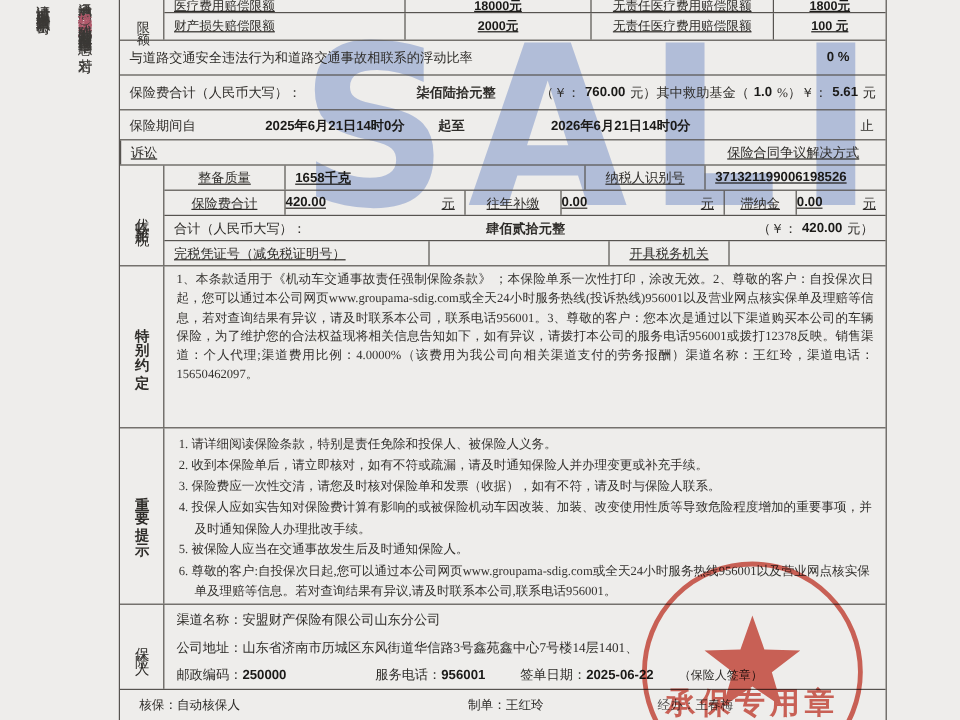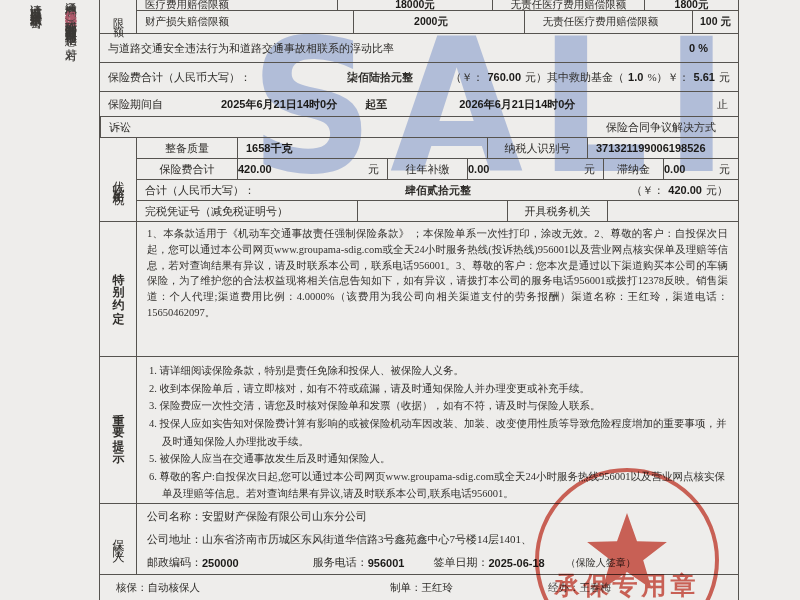--- a/index.html
+++ b/index.html
@@ -52,29 +52,29 @@
   .band.first{border-top:none;}
   .seclabel{
     flex:0 0 36px;border-right:1px solid var(--bd);
     display:flex;align-items:center;justify-content:center;
     writing-mode:vertical-rl;letter-spacing:4px;font-size:12px;
   }
   .seclabel.b{font-weight:700;letter-spacing:13px;}
   .grow{flex:1 1 auto;min-width:0;}
   .r{display:flex;align-items:center;border-top:1px solid var(--bd);}
   .r.first{border-top:none;}
-  .c{display:flex;align-items:center;border-left:1px solid var(--bd);height:100%;box-sizing:border-box;}
+  .c{display:flex;align-items:center;border-left:1px solid var(--bd);height:100%;box-sizing:border-box;text-decoration:underline;}
   .c.nl{border-left:none;}
   .pad{padding-left:8px;}
   .ctr{justify-content:center;}
   .val{font-family:"Liberation Sans","DejaVu Sans",sans-serif;font-weight:700;color:#1b1a18;}
   .sm{font-size:10.5px;}
 
   
-  .h10{height:10px;} .h22{height:22px;gap:16px;} .h28{height:28px;} .h24{height:24px;}
+  .h10{height:10px;} .h22{height:22px;} .h28{height:28px;} .h24{height:24px;}
   .h20{height:20px;}
 
   .row-float .flabel{margin-left:8px;}
   .row-float .fval{margin-left:auto;margin-right:30px;}
 
   .row-premium>span{white-space:nowrap;}
   .row-premium .daxie{margin-left:96px;font-weight:700;}
   .row-premium .rgrp{margin-left:auto;margin-right:8px;display:flex;align-items:center;gap:4px;white-space:nowrap;}
 
   .row-period>span{white-space:nowrap;}
@@ -249,34 +249,34 @@
           <li>5. 被保险人应当在交通事故发生后及时通知保险人。</li>
           <li>6. 尊敬的客户:自投保次日起,您可以通过本公司网页www.groupama-sdig.com或全天24小时服务热线956001以及营业网点核实保单及理赔等信息。若对查询结果有异议,请及时联系本公司,联系电话956001。</li>
         </ol>
       </div>
     </div>
 
     <div class="band" style="height:70px;">
       <div class="seclabel" style="letter-spacing:6px;">保险人</div>
       <div class="grow" style="padding-top:1px;">
         <div class="ins-line">
-          <span class="lab">公司名称：</span>
+          <span class="lab">渠道名称：</span>
           <span>安盟财产保险有限公司山东分公司</span>
         </div>
         <div class="ins-line">
           <span class="lab">公司地址：</span>
           <span>山东省济南市历城区东风街道华信路3号鑫苑鑫中心7号楼14层1401、</span>
         </div>
         <div class="ins-line ins3">
           <span class="lab">邮政编码：</span>
           <span class="val">250000</span>
           <span class="s2">服务电话：</span>
           <span class="val">956001</span>
           <span class="s3">签单日期：</span>
-          <span class="val">2025-06-18</span>
+          <span class="val">2025-06-22</span>
           <span class="s4">（保险人签章）</span>
         </div>
       </div>
     </div>
 
     <div class="r footer-row" style="height:25px;">
       <span class="f1"><span>核保：</span><span>自动核保人</span></span>
       <span class="f2"><span>制单：</span><span>王红玲</span></span>
       <span class="f3"><span>经办：</span><span>王春梅</span></span>
     </div>

